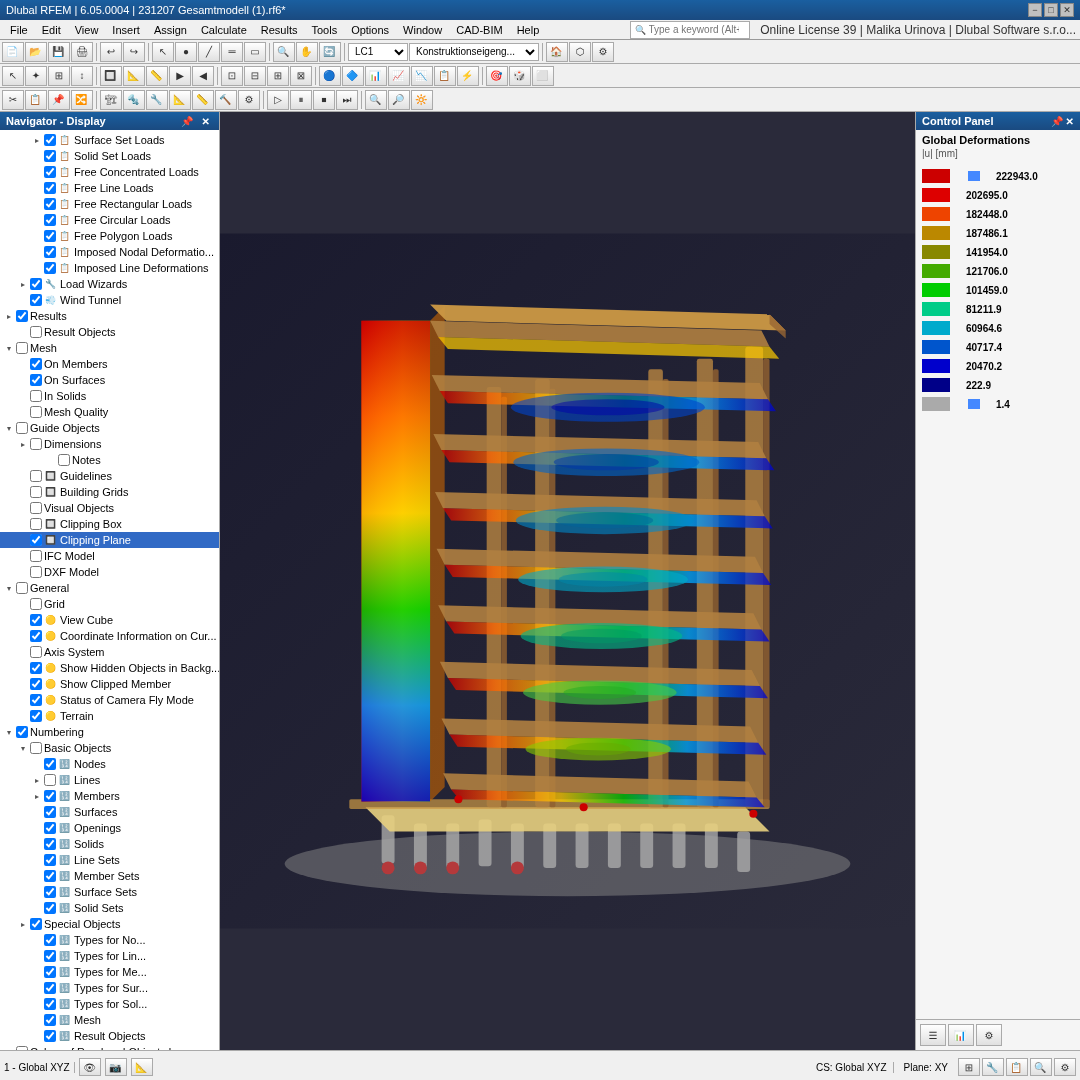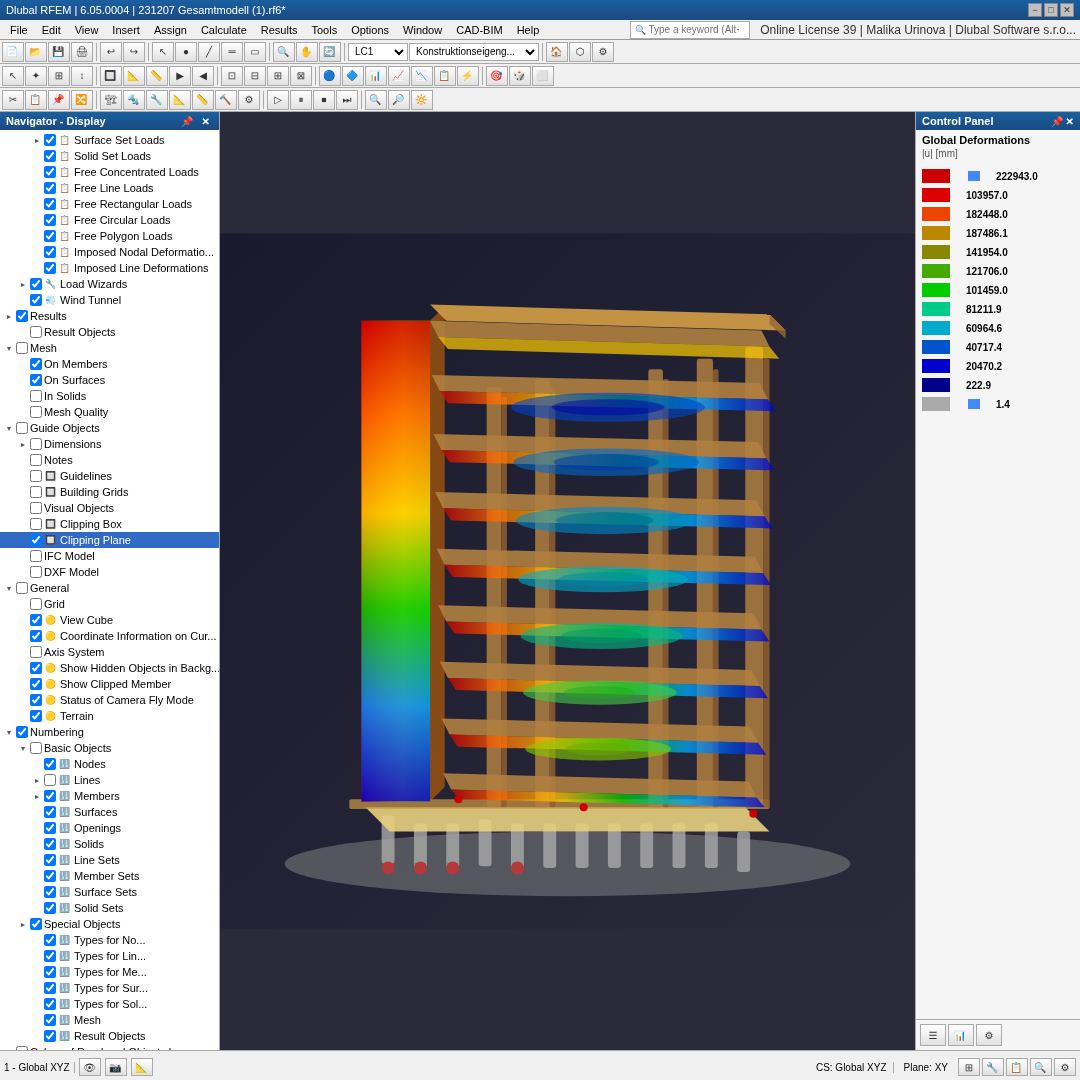--- a/index.html
+++ b/index.html
@@ -436,21 +436,21 @@
         <div class="tree-item" style="padding-left: 4px;">
           <span class="tree-toggle">▾</span>
           <input type="checkbox" class="tree-checkbox" style="">
           <span class="tree-label">Guide Objects</span>
         </div>
         <div class="tree-item" style="padding-left: 18px;">
           <span class="tree-toggle">▸</span>
           <input type="checkbox" class="tree-checkbox" style="">
           <span class="tree-label">Dimensions</span>
         </div>
-        <div class="tree-item" style="padding-left: 18px;">
+        <div class="tree-item" style="padding-left: 18px; margin-left: 28px;">
           <span class="tree-toggle"></span>
           <input type="checkbox" class="tree-checkbox" style="">
           <span class="tree-label">Notes</span>
         </div>
         <div class="tree-item" style="padding-left: 18px;">
           <span class="tree-toggle"></span>
           <input type="checkbox" class="tree-checkbox" style="">
           <span class="tree-icon" style="font-size: 9px;">🔲</span>
           <span class="tree-label">Guidelines</span>
         </div>
@@ -825,21 +825,21 @@
     <div class="cp-subtitle">|u| [mm]</div>
     <div class="legend" id="legend-container">
 
     <div class="legend-row">
           <div class="legend-color" style="background: rgb(204, 0, 0);"></div>
           <div style="width: 12px; height: 10px; background: rgb(68, 136, 255); margin-left: 2px; flex-shrink: 0;"></div>
           <span class="legend-value">222943.0</span>
         </div>
         <div class="legend-row">
           <div class="legend-color" style="background: rgb(221, 0, 0);"></div>
-          <span class="legend-value">103957.0</span>
+          <span class="legend-value">202695.0</span>
         </div>
         <div class="legend-row">
           <div class="legend-color" style="background: rgb(238, 68, 0);"></div>
           <span class="legend-value">182448.0</span>
         </div>
         <div class="legend-row">
           <div class="legend-color" style="background: rgb(187, 136, 0);"></div>
           <span class="legend-value">187486.1</span>
         </div>
         <div class="legend-row">

